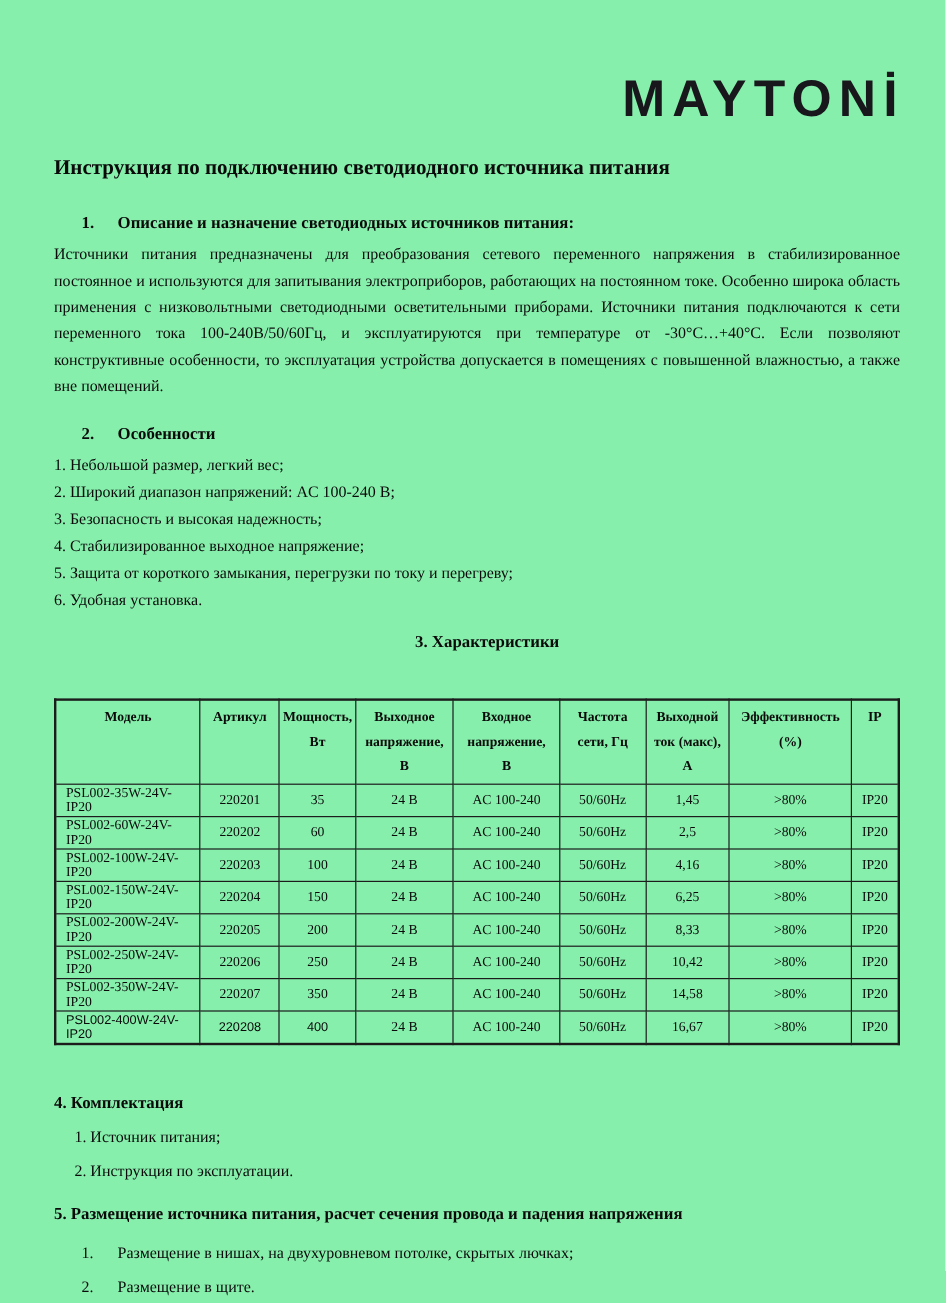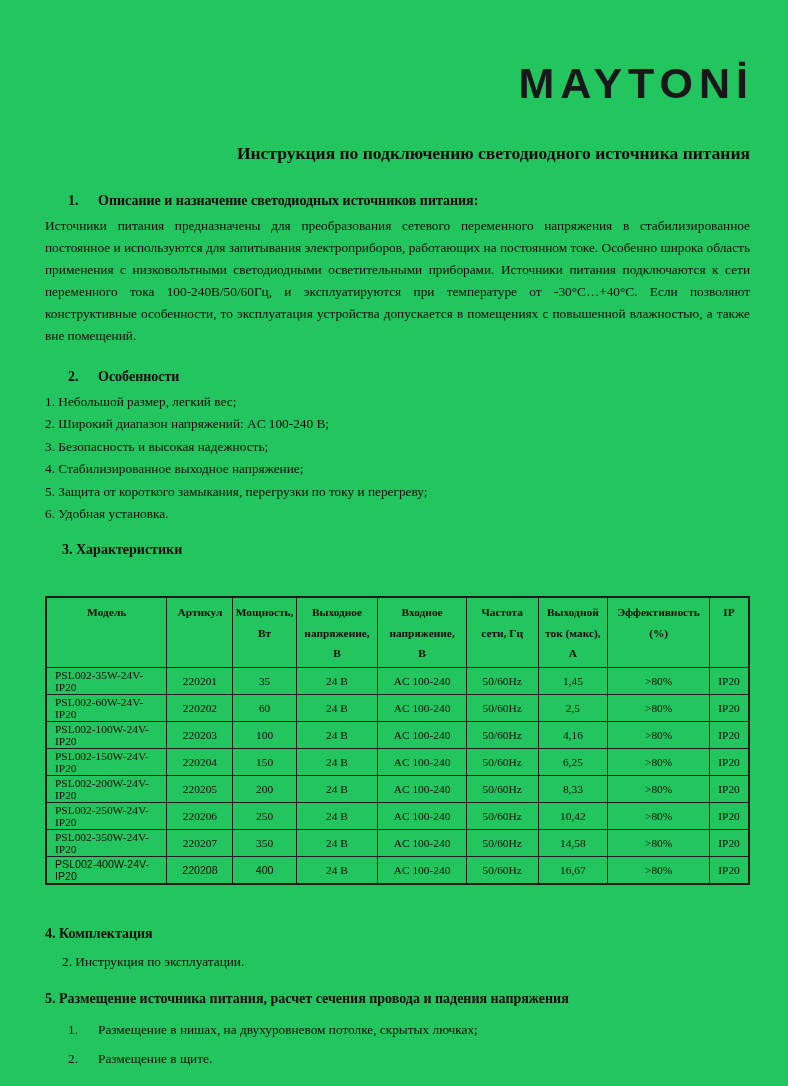--- a/index.html
+++ b/index.html
@@ -2,21 +2,21 @@
 <html><head>
 <meta charset="utf-8">
 <style>
   * { margin: 0; padding: 0; box-sizing: border-box; }
   html, body { background: #ffffff; }
   .page {
     position: relative;
     width: 788px;
     height: 1086px;
     margin: 0 auto;
-    background: #22c55e;
+    background: #86efac;
     color: #0a0a0a;
     font-family: "Liberation Serif", serif;
     font-size: 13.3px;
     overflow: hidden;
     padding: 0 38px 0 45px;
   }
 
   
   .logo-row { text-align: right; margin-top: 56px; height: 54px; }
   .logo {
@@ -25,44 +25,44 @@
     font-weight: 700;
     font-size: 43px;
     letter-spacing: 6px;
     line-height: 54px;
     color: #17171c;
     margin-right: -4px;
   }
 
   
   .doc-title {
-    text-align: right;
+    text-align: left;
     font-size: 17.5px;
     font-weight: 700;
-    margin-top: 31px;
+    margin-top: 17px;
     line-height: 24px;
   }
 
   
   .sec-heading { font-size: 14px; font-weight: 700; line-height: 19px; }
   .indent { padding-left: 23px; }
   .num { display: inline-block; width: 30px; }
 
   .sec1-heading { margin-top: 26px; }
   .body-text {
     margin-top: 5px;
     text-align: justify;
     line-height: 22px;
   }
 
   .sec2-heading { margin-top: 20px; }
   .features { list-style: none; margin-top: 5px; }
   .features li { line-height: 22.4px; }
 
-  .sec3-heading { margin-top: 15px; padding-left: 17px; }
+  .sec3-heading { margin-top: 15px; padding-left: 17px; text-align: center; }
 
   table.chars {
     margin-top: 37px;
     width: 100%;
     border-collapse: collapse;
     border: 2px solid #1c1c1c;
   }
   table.chars th, table.chars td {
     border: 1px solid #1c1c1c;
     font-size: 11.4px;
@@ -252,20 +252,21 @@
             <td>IP20</td>
           </tr>
         </tbody>
     </table>
   </section>
 
   <section>
     <h2 class="sec-heading sec4-heading">4. Комплектация</h2>
     <ul class="package">
 
+    <li>1. Источник питания;</li>
         <li>2. Инструкция по эксплуатации.</li>
       </ul>
   </section>
 
   <section>
     <h2 class="sec-heading sec5-heading">5. Размещение источника питания, расчет сечения провода и падения напряжения</h2>
     <ol class="placement">
 
         <li>
           <span class="li-num">1.</span>

